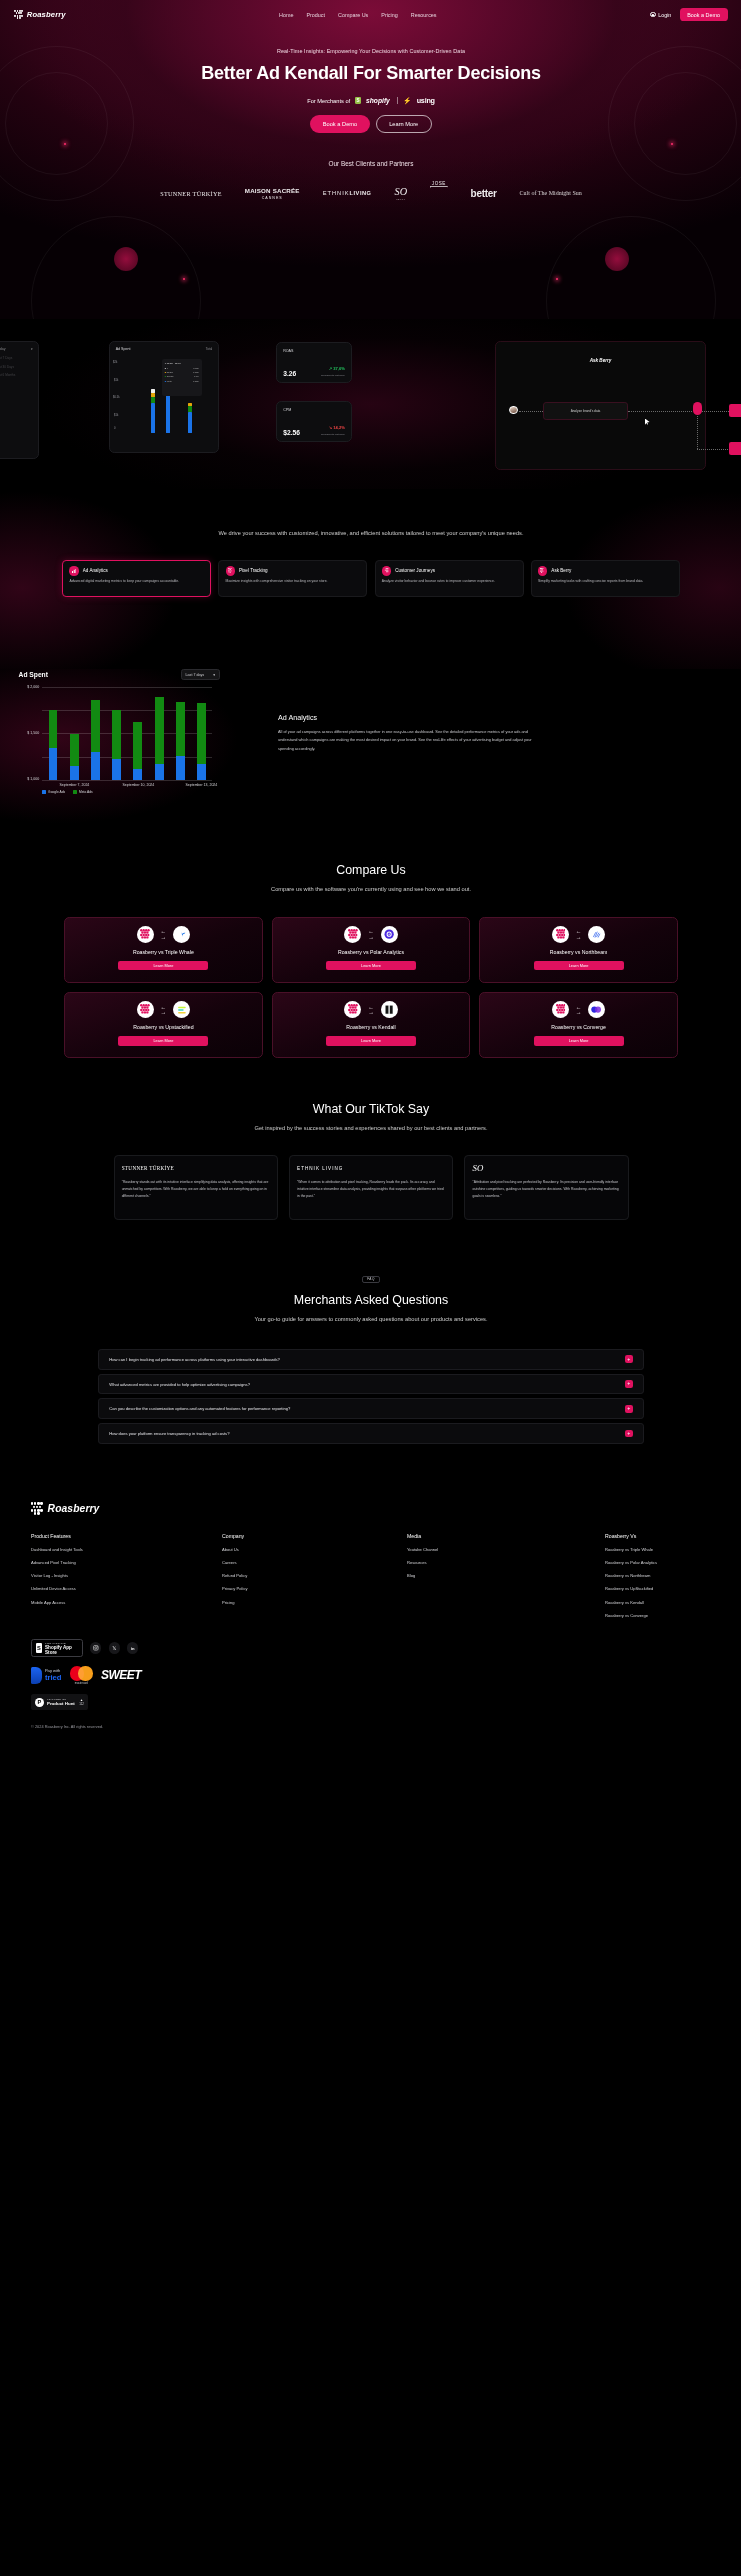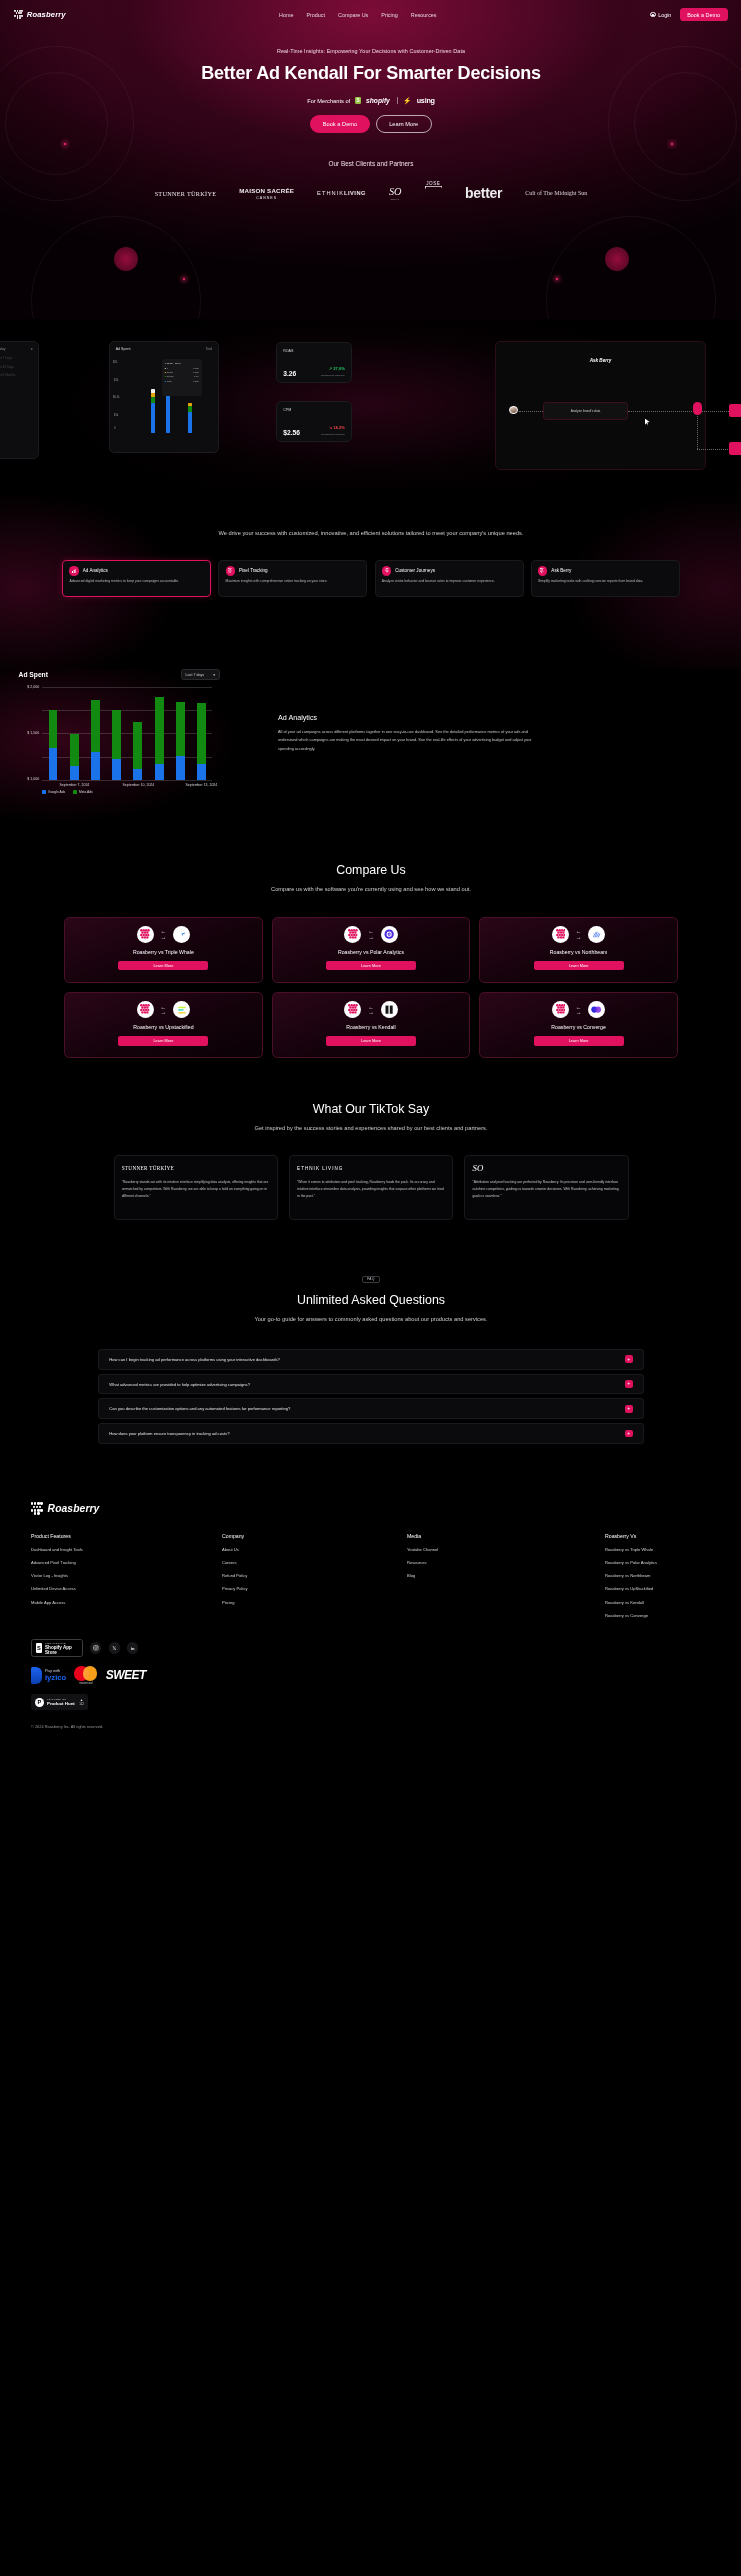--- a/index.html
+++ b/index.html
@@ -73,21 +73,21 @@
   .plogo { color:#fff; opacity:.92; text-align:center; line-height:1.15; }
   .p1 { font-family:"Liberation Serif", serif; font-size:6.2px; letter-spacing:0.3px; }
   .p2 { font-size:6.2px; font-weight:700; letter-spacing:0.2px; }
   .p2 small { display:block; font-size:3.6px; font-weight:400; letter-spacing:1px; margin-top:1.5px; }
   .p3 { font-size:5.7px; letter-spacing:1px; }
   .p3 b { font-weight:700; letter-spacing:0.5px; }
   .p4 { font-family:"Liberation Serif", serif; font-size:10.3px; font-style:italic; line-height:1; }
   .p4 small{display:block;font-size:2.1px;letter-spacing:0.5px;}
   .p5 { font-size:4.6px; letter-spacing:0.5px; }
   .p5 .tri { width:17.5px;height:19.6px;border-left:0.5px solid #fff;border-right:0.5px solid #fff; margin:0 auto; clip-path:polygon(0 0,100% 0,50% 100%); border-top:0.5px solid #fff;}
-  .p6 { font-size:14px; font-weight:800; letter-spacing:-0.3px; }
+  .p6 { font-size:10px; font-weight:800; letter-spacing:-0.3px; }
   .p7 { font-family:"Liberation Serif", serif; font-size:6px; opacity:.8; }
 
   
   .dash-strip { position:relative; width:742px; height:170px; background:#000; overflow:hidden; }
   .dash-strip::before{content:"";position:absolute;inset:0;
     background:radial-gradient(ellipse 412px 134px at 50% 50%, rgba(70,6,34,.55) 0%, rgba(20,2,10,.3) 50%, rgba(0,0,0,0) 80%);}
   .panel { position:absolute; background:#0d0d0f; border:0.5px solid #1c1c20; border-radius:5.2px; }
   .mini-title { font-size:3.6px; color:#d8d8dc; }
   .mini-sub { font-size:3.1px; color:#8a8a90; }
   .kpi-big { font-size:6.7px; font-weight:700; color:#fff; }
@@ -774,21 +774,21 @@
     </div>
     <div class="tst-card">
       <div class="tst-logo" style="font-family:'Liberation Serif',serif;font-size:8.8px;font-style:italic">SO</div>
       <div class="tst-q">"Attribution and pixel tracking are perfected by Roasberry. Its precision and user-friendly interface outshine competitors, guiding us towards smarter decisions. With Roasberry, achieving marketing goals is seamless."</div>
     </div>
   </div>
 </section>
 
 <section class="sec faq">
   <div class="faq-chip">FAQ</div>
-  <h2 class="sec-h" style="margin-top:10.3px">Unlimited Asked Questions</h2>
+  <h2 class="sec-h" style="margin-top:10.3px">Merchants Asked Questions</h2>
   <p class="sec-p">Your go-to guide for answers to commonly asked questions about our products and services.</p>
   <div class="faq-list" id="faqList">
       <div class="faq-item">
         <span class="faq-q">How can I begin tracking ad performance across platforms using your interactive dashboards?</span>
         <span class="faq-plus">+</span>
       </div>
       <div class="faq-item">
         <span class="faq-q">What advanced metrics are provided to help optimize advertising campaigns?</span>
         <span class="faq-plus">+</span>
       </div>
@@ -875,21 +875,21 @@
             </svg>
         </span>
         <span class="soc">𝕏</span>
         <span class="soc" style="font-size:4.1px;font-weight:700">in</span>
       </div>
       <div class="pay-row">
         <div class="iyzico">
           <div class="iy-b"></div>
           <div>
             <div class="iy-t1">Pay with</div>
-            <div class="iy-t2">iyzico</div>
+            <div class="iy-t2">tried</div>
           </div>
         </div>
         <div style="text-align:center">
           <div class="mc">
               <i style="left:0;background:#eb001b"></i>
               <i style="right:0;background:#f79e1b;mix-blend-mode:screen"></i>
             </div>
           <div style="font-size:2.6px;color:#c9c9cd;margin-top:1px">mastercard</div>
         </div>
         <div class="visa">SWEET</div>

